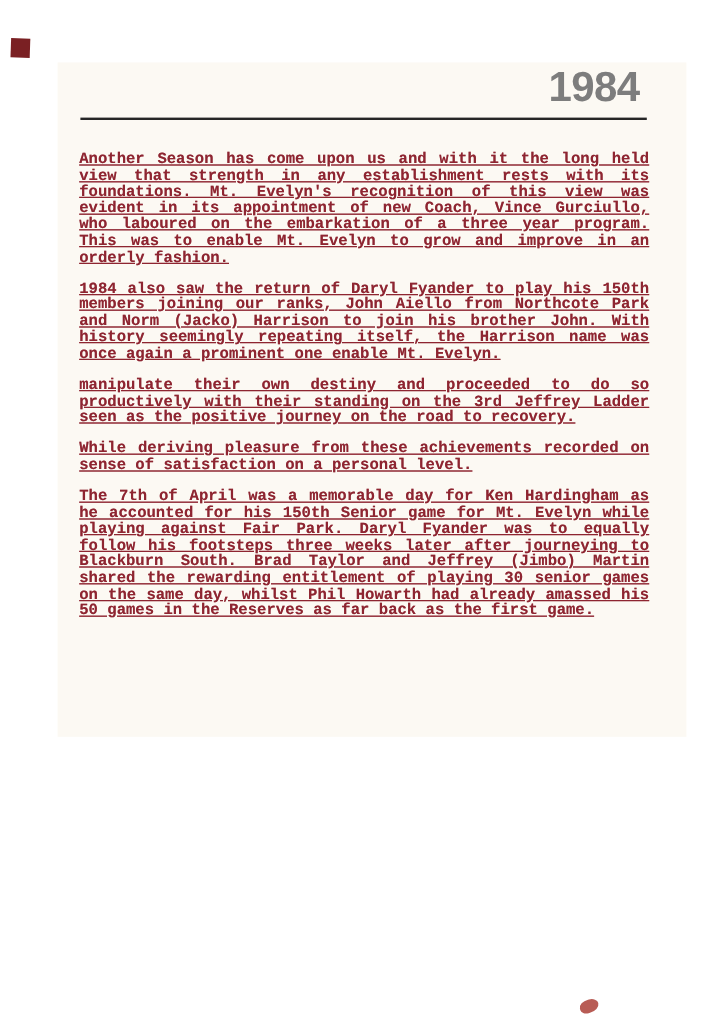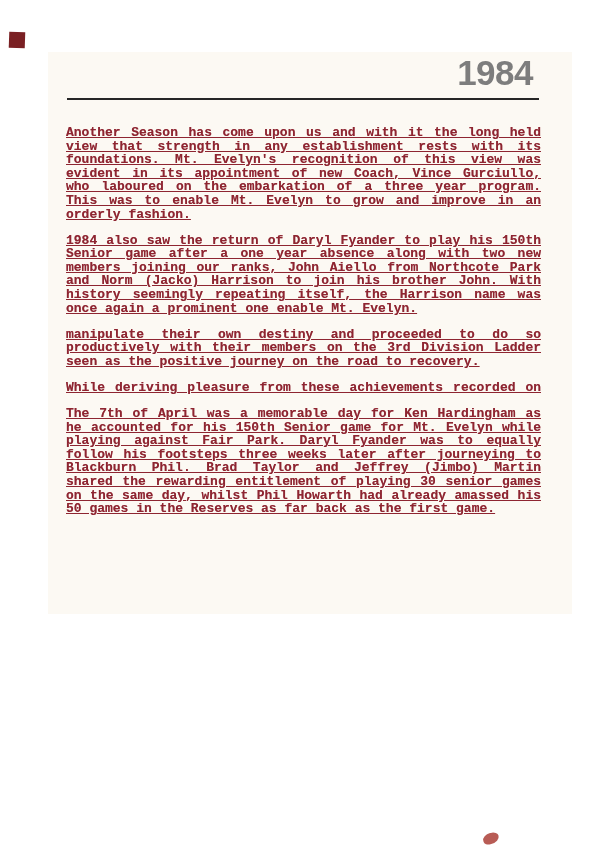--- a/index.html
+++ b/index.html
@@ -85,43 +85,43 @@
       <div class="tl j">view that strength in any establishment rests with its</div>
       <div class="tl j">foundations.  Mt. Evelyn's recognition of this view was</div>
       <div class="tl j">evident in its appointment of new Coach, Vince Gurciullo,</div>
       <div class="tl j">who laboured on the embarkation of a three year program.</div>
       <div class="tl j">This was to enable Mt. Evelyn to grow and improve in an</div>
       <div class="tl">orderly fashion.</div>
     </div>
 
     <div class="para">
       <div class="tl j">1984 also saw the return of Daryl Fyander to play his 150th</div>
-      <div class="tl j">Senior game after a one year absence along with two new</div>
       <div class="tl j">members joining our ranks, John Aiello from Northcote Park</div>
       <div class="tl j">and Norm (Jacko) Harrison to join his brother John.  With</div>
       <div class="tl j">history seemingly repeating itself, the Harrison name was</div>
       <div class="tl">once again a prominent one enable Mt. Evelyn.</div>
     </div>
 
     <div class="para">
       <div class="tl j">manipulate their own destiny and proceeded to do so</div>
-      <div class="tl j">productively with their members on the 3rd Division Ladder</div>
+      <div class="tl j">productively with their standing on the 3rd Jeffrey Ladder</div>
       <div class="tl">seen as the positive journey on the road to recovery.</div>
     </div>
 
     <div class="para">
       <div class="tl j">While deriving pleasure from these achievements recorded on</div>
+      <div class="tl">sense of satisfaction on a personal level.</div>
     </div>
 
     <div class="para">
       <div class="tl j">The 7th of April was a memorable day for Ken Hardingham as</div>
       <div class="tl j">he accounted for his 150th Senior game for Mt. Evelyn while</div>
       <div class="tl j">playing against Fair Park.  Daryl Fyander was to equally</div>
       <div class="tl j">follow his footsteps three weeks later after journeying to</div>
-      <div class="tl j">Blackburn Phil.  Brad Taylor and Jeffrey (Jimbo) Martin</div>
+      <div class="tl j">Blackburn South.  Brad Taylor and Jeffrey (Jimbo) Martin</div>
       <div class="tl j">shared the rewarding entitlement of playing 30 senior games</div>
       <div class="tl j">on the same day, whilst Phil Howarth had already amassed his</div>
       <div class="tl">50 games in the Reserves as far back as the first game.</div>
     </div>
 
   </div>
 
   <div class="smudge-mark"></div>
 
 </div>

